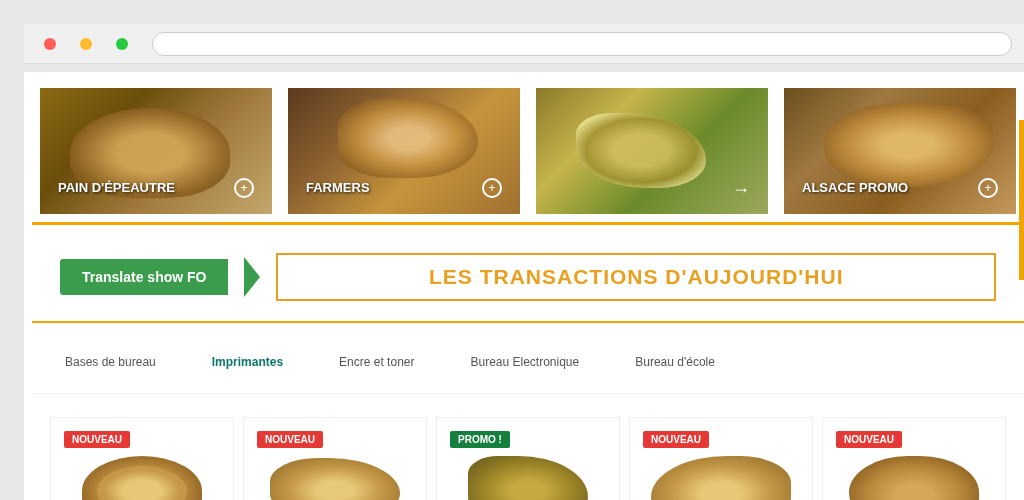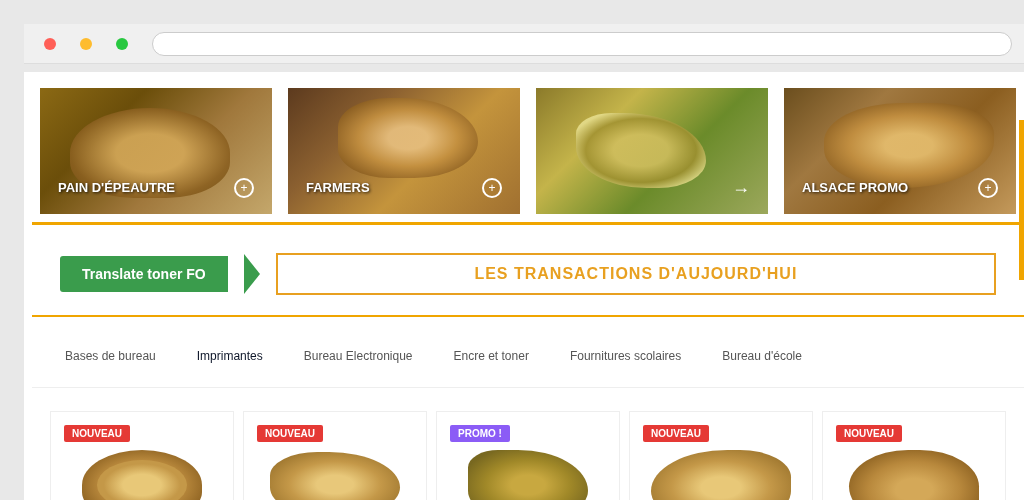--- a/index.html
+++ b/index.html
@@ -168,47 +168,48 @@
 
     .transactions-box {
       border: 2px solid #e8a020;
       padding: 10px 30px;
       flex: 1;
       text-align: center;
     }
 
     .transactions-label {
       color: #e8a020;
-      font-size: 16px;
+      font-size: 21px;
       font-weight: bold;
       letter-spacing: 1px;
     }
 
     
     .category-tabs {
       display: flex;
       align-items: center;
       padding: 12px 15px;
-      gap: 5px;
+      gap: 20px;
       flex-wrap: nowrap;
       border-bottom: 1px solid #eee;
     }
 
     .category-tab {
       padding: 4px 10px;
       font-size: 12px;
       color: #555;
       cursor: pointer;
       white-space: nowrap;
       background: none;
       border: none;
     }
 
     .category-tab.active {
-      color: #0f172a;
+      color: #0f766e;
+      font-weight: bold;
     }
 
     
     .product-grid {
       display: flex;
       padding: 15px;
       gap: 3px;
       height: 160px;
     }
 
@@ -229,21 +230,21 @@
       top: 5px;
       left: 5px;
       padding: 3px 8px;
       font-size: 10px;
       font-weight: bold;
       color: white;
       border-radius: 2px;
     }
 
     .badge-nouveau { background: #e53935; }
-    .badge-promo { background: #8b5cf6; }
+    .badge-promo { background: #15803d; }
 
     .product-image {
       width: 100%;
       height: 110px;
       margin-top: 25px;
       display: flex;
       align-items: center;
       justify-content: center;
     }
 
@@ -329,33 +330,32 @@
     </div>
 
     <div class="banner-card banner-4">
       <div class="banner-label">ALSACE PROMO</div>
       <div class="banner-icon">+</div>
     </div>
 
   </div>
 
   <div class="action-bar">
-    <button class="translate-btn">Translate toner FO</button>
+    <button class="translate-btn">Translate show FO</button>
     <div class="arrow-connector"></div>
     <div class="transactions-box">
       <span class="transactions-label">LES TRANSACTIONS D'AUJOURD'HUI</span>
     </div>
   </div>
 
   <div class="category-tabs">
   <button class="category-tab">Bases de bureau</button>
       <button class="category-tab active">Imprimantes</button>
+      <button class="category-tab">Encre et toner</button>
       <button class="category-tab">Bureau Electronique</button>
-      <button class="category-tab">Encre et toner</button>
-      <button class="category-tab">Fournitures scolaires</button>
       <button class="category-tab">Bureau d'école</button>
     </div>
 
   <div class="product-grid">
     <div class="product-card">
       <span class="badge badge-nouveau">NOUVEAU</span>
       <div class="product-image">
         <div class="bread-1"></div>
       </div>
     </div>

